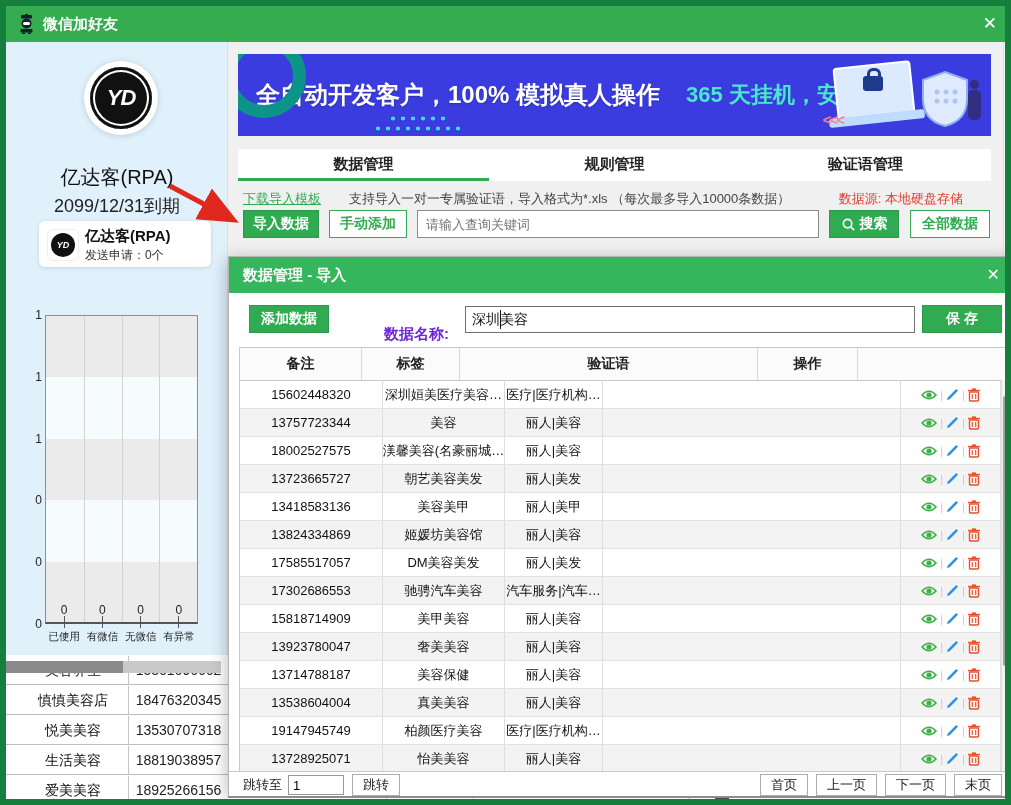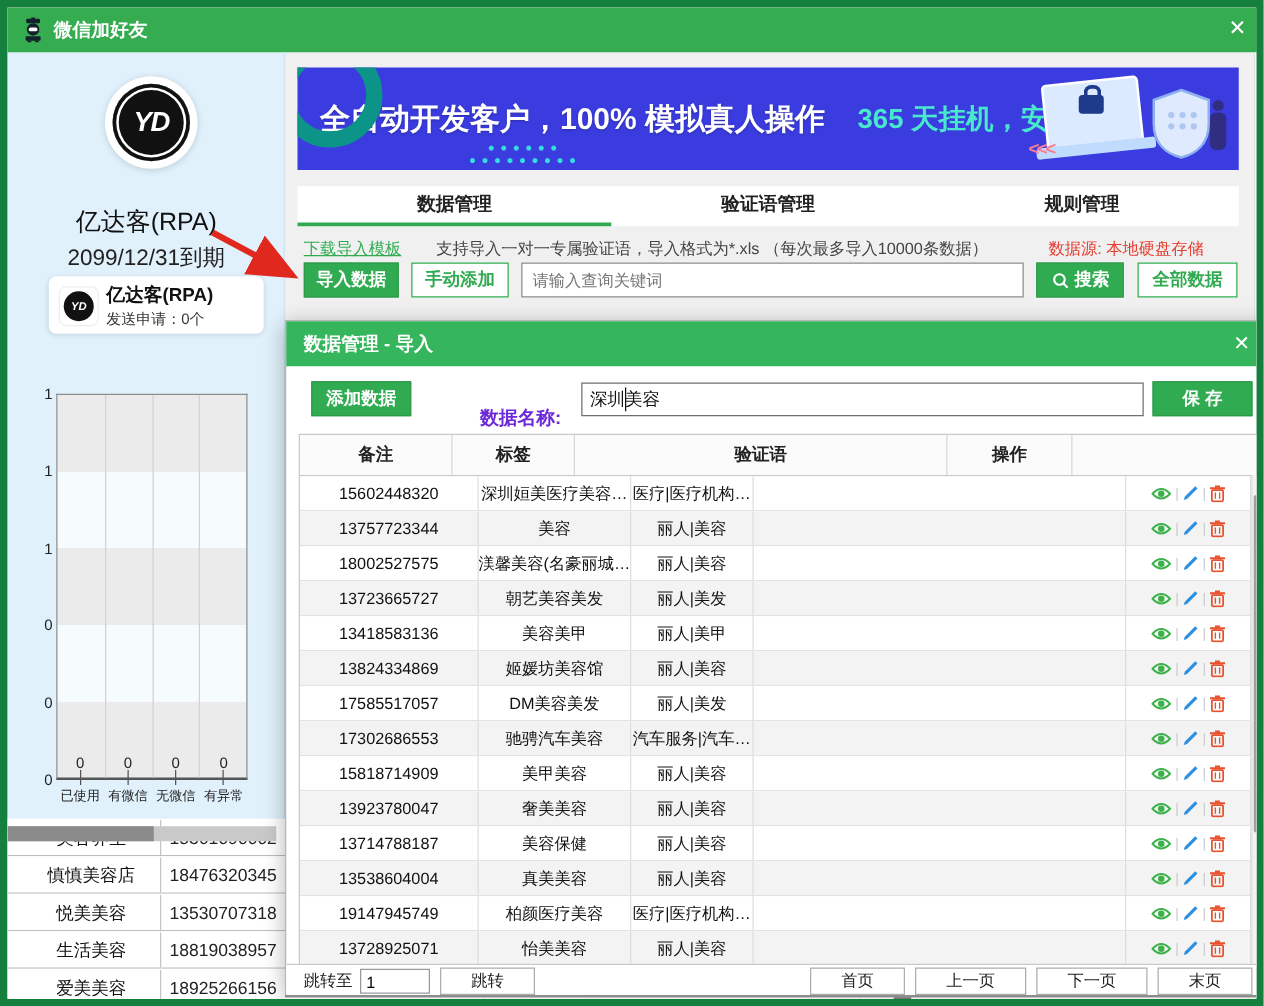--- a/index.html
+++ b/index.html
@@ -93,21 +93,21 @@
   .sep{color:#c9c9c9;font-size:11px;}
   .vscroll{position:absolute;left:761px;top:32px;width:15px;height:392px;background:#f3f3f3;border-left:1px solid #ddd;box-sizing:border-box;}
   .up-ar{position:absolute;left:3px;top:4px;width:0;height:0;border-left:4px solid transparent;border-right:4px solid transparent;border-bottom:6px solid #666;}
   .dn-ar{position:absolute;left:3px;bottom:4px;width:0;height:0;border-left:4px solid transparent;border-right:4px solid transparent;border-top:6px solid #666;}
   .vthumb{position:absolute;left:1px;top:16px;width:11px;height:270px;background:#9f9f9f;border-radius:2px;}
   
   .mfoot{position:absolute;left:0;top:514px;width:100%;height:26px;border-top:1px solid #c9c9c9;background:#fff;display:flex;align-items:center;font-size:13px;color:#222;}
   .mfoot .pinfo{margin-left:12px;}
   .jlabel{margin-left:14px;}
   .jinput{width:46px;height:18px;border:1px solid #999;font-size:13px;padding:0 4px;margin-left:6px;}
-  .wbtn{background:#fff;border:1px solid #adadad;font-size:13px;color:#222;height:22px;padding:0 24px;margin-left:8px;cursor:pointer;}
+  .wbtn{background:#fff;border:1px solid #adadad;font-size:13px;color:#222;height:22px;padding:0 10px;margin-left:8px;cursor:pointer;}
   .pgbtns{position:absolute;right:12px;display:flex;}
   
   .bstrip{position:absolute;left:222px;top:790px;width:789px;height:15px;background:#fff;border-top:2px solid #8c8c8c;overflow:hidden;display:flex;box-sizing:border-box;}
   .bstrip>div{font-size:14px;color:#222;line-height:30px;text-align:center;border-right:1px solid #ccc;overflow:hidden;white-space:nowrap;}
   .bthumb{position:absolute;left:709px;top:792px;width:14px;height:13px;background:#4a4a4a;}
   .rscroll{position:absolute;left:997px;top:36px;width:14px;height:214px;background:#f6f6f6;border-left:1px solid #e0e0e0;box-sizing:border-box;}
 </style>
 </head>
 <body>
 
@@ -241,22 +241,22 @@
           <circle cx="25" cy="31" r="2.5" fill="#aec6f2"></circle>
           <circle cx="34" cy="31" r="2.5" fill="#aec6f2"></circle>
       </svg>
       <div class="illus-person-h"></div>
       <div class="illus-person-b"></div>
       <span class="chev">&lt;&lt;&lt;</span>
     </div>
 
     <div class="tabs">
       <div class="tab active">数据管理</div>
+      <div class="tab">规则管理</div>
       <div class="tab">验证语管理</div>
-      <div class="tab">规则管理</div>
     </div>
 
     <div class="inforow">
       <span class="dl-link">下载导入模板</span>
       <span class="hint">支持导入一对一专属验证语，导入格式为*.xls （每次最多导入10000条数据）</span>
       <span class="datasource">数据源: 本地硬盘存储</span>
     </div>
 
     <div class="btnrow">
       <button class="gbtn imp">导入数据</button>

